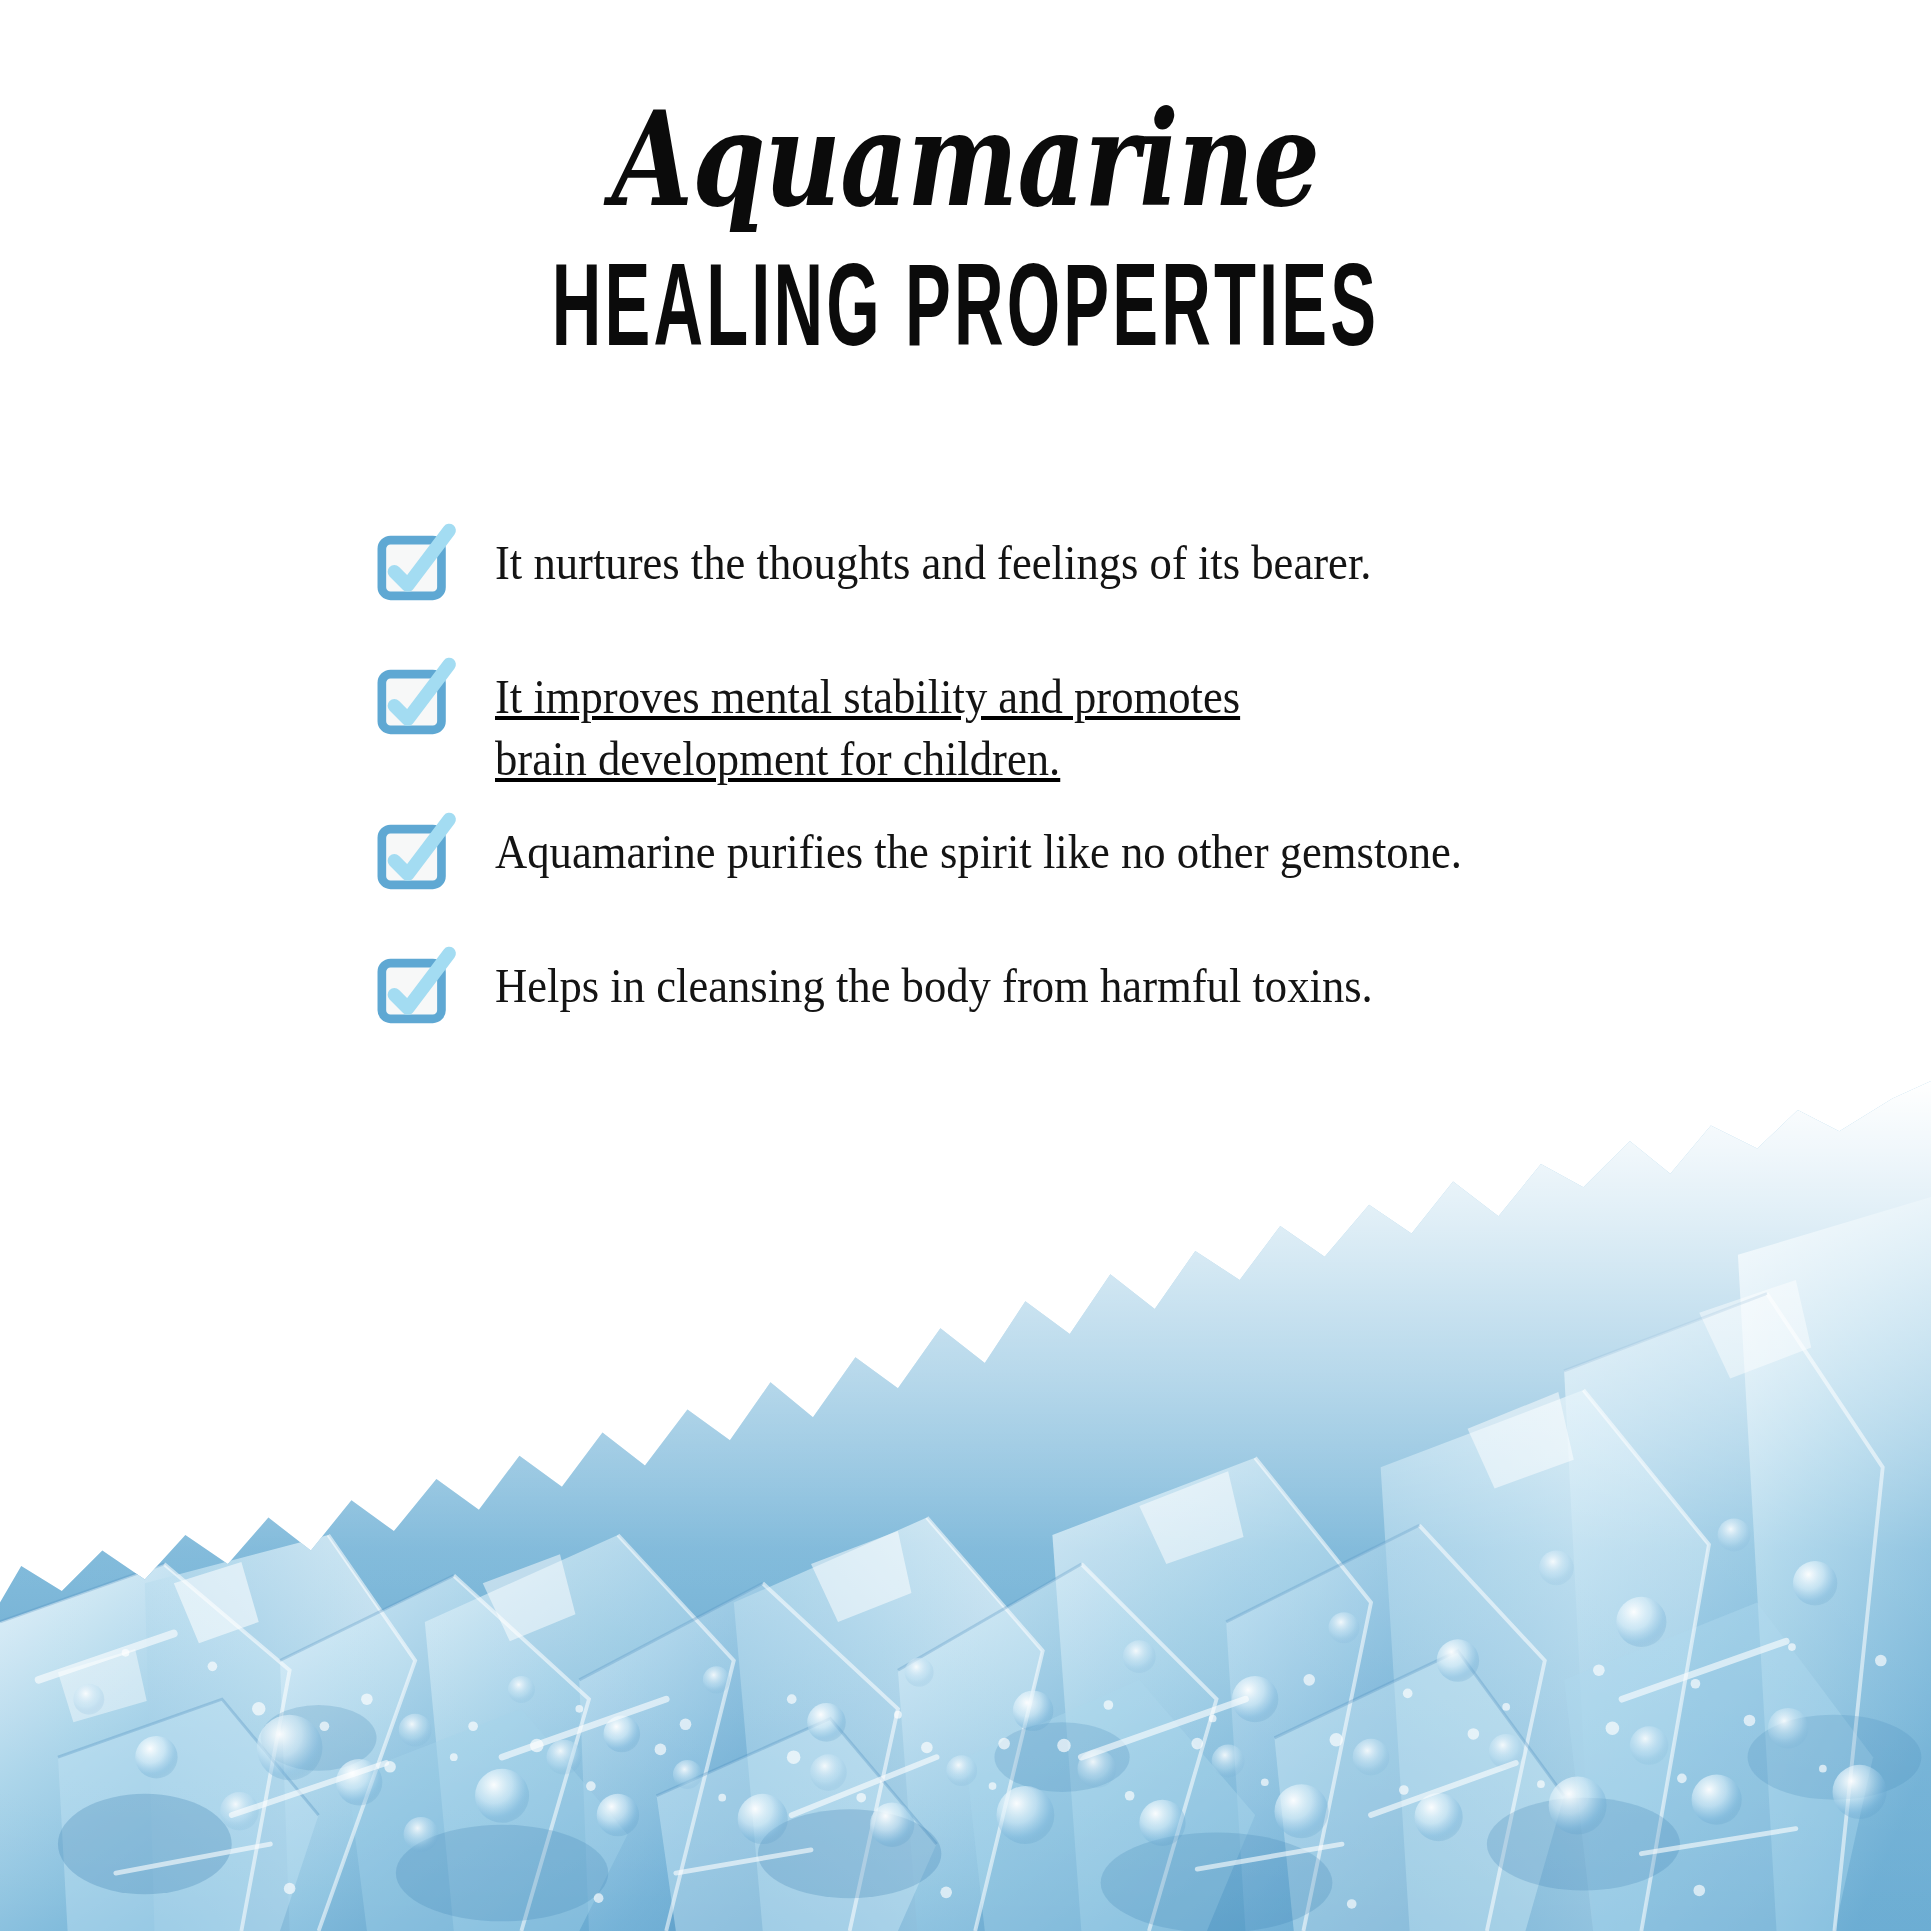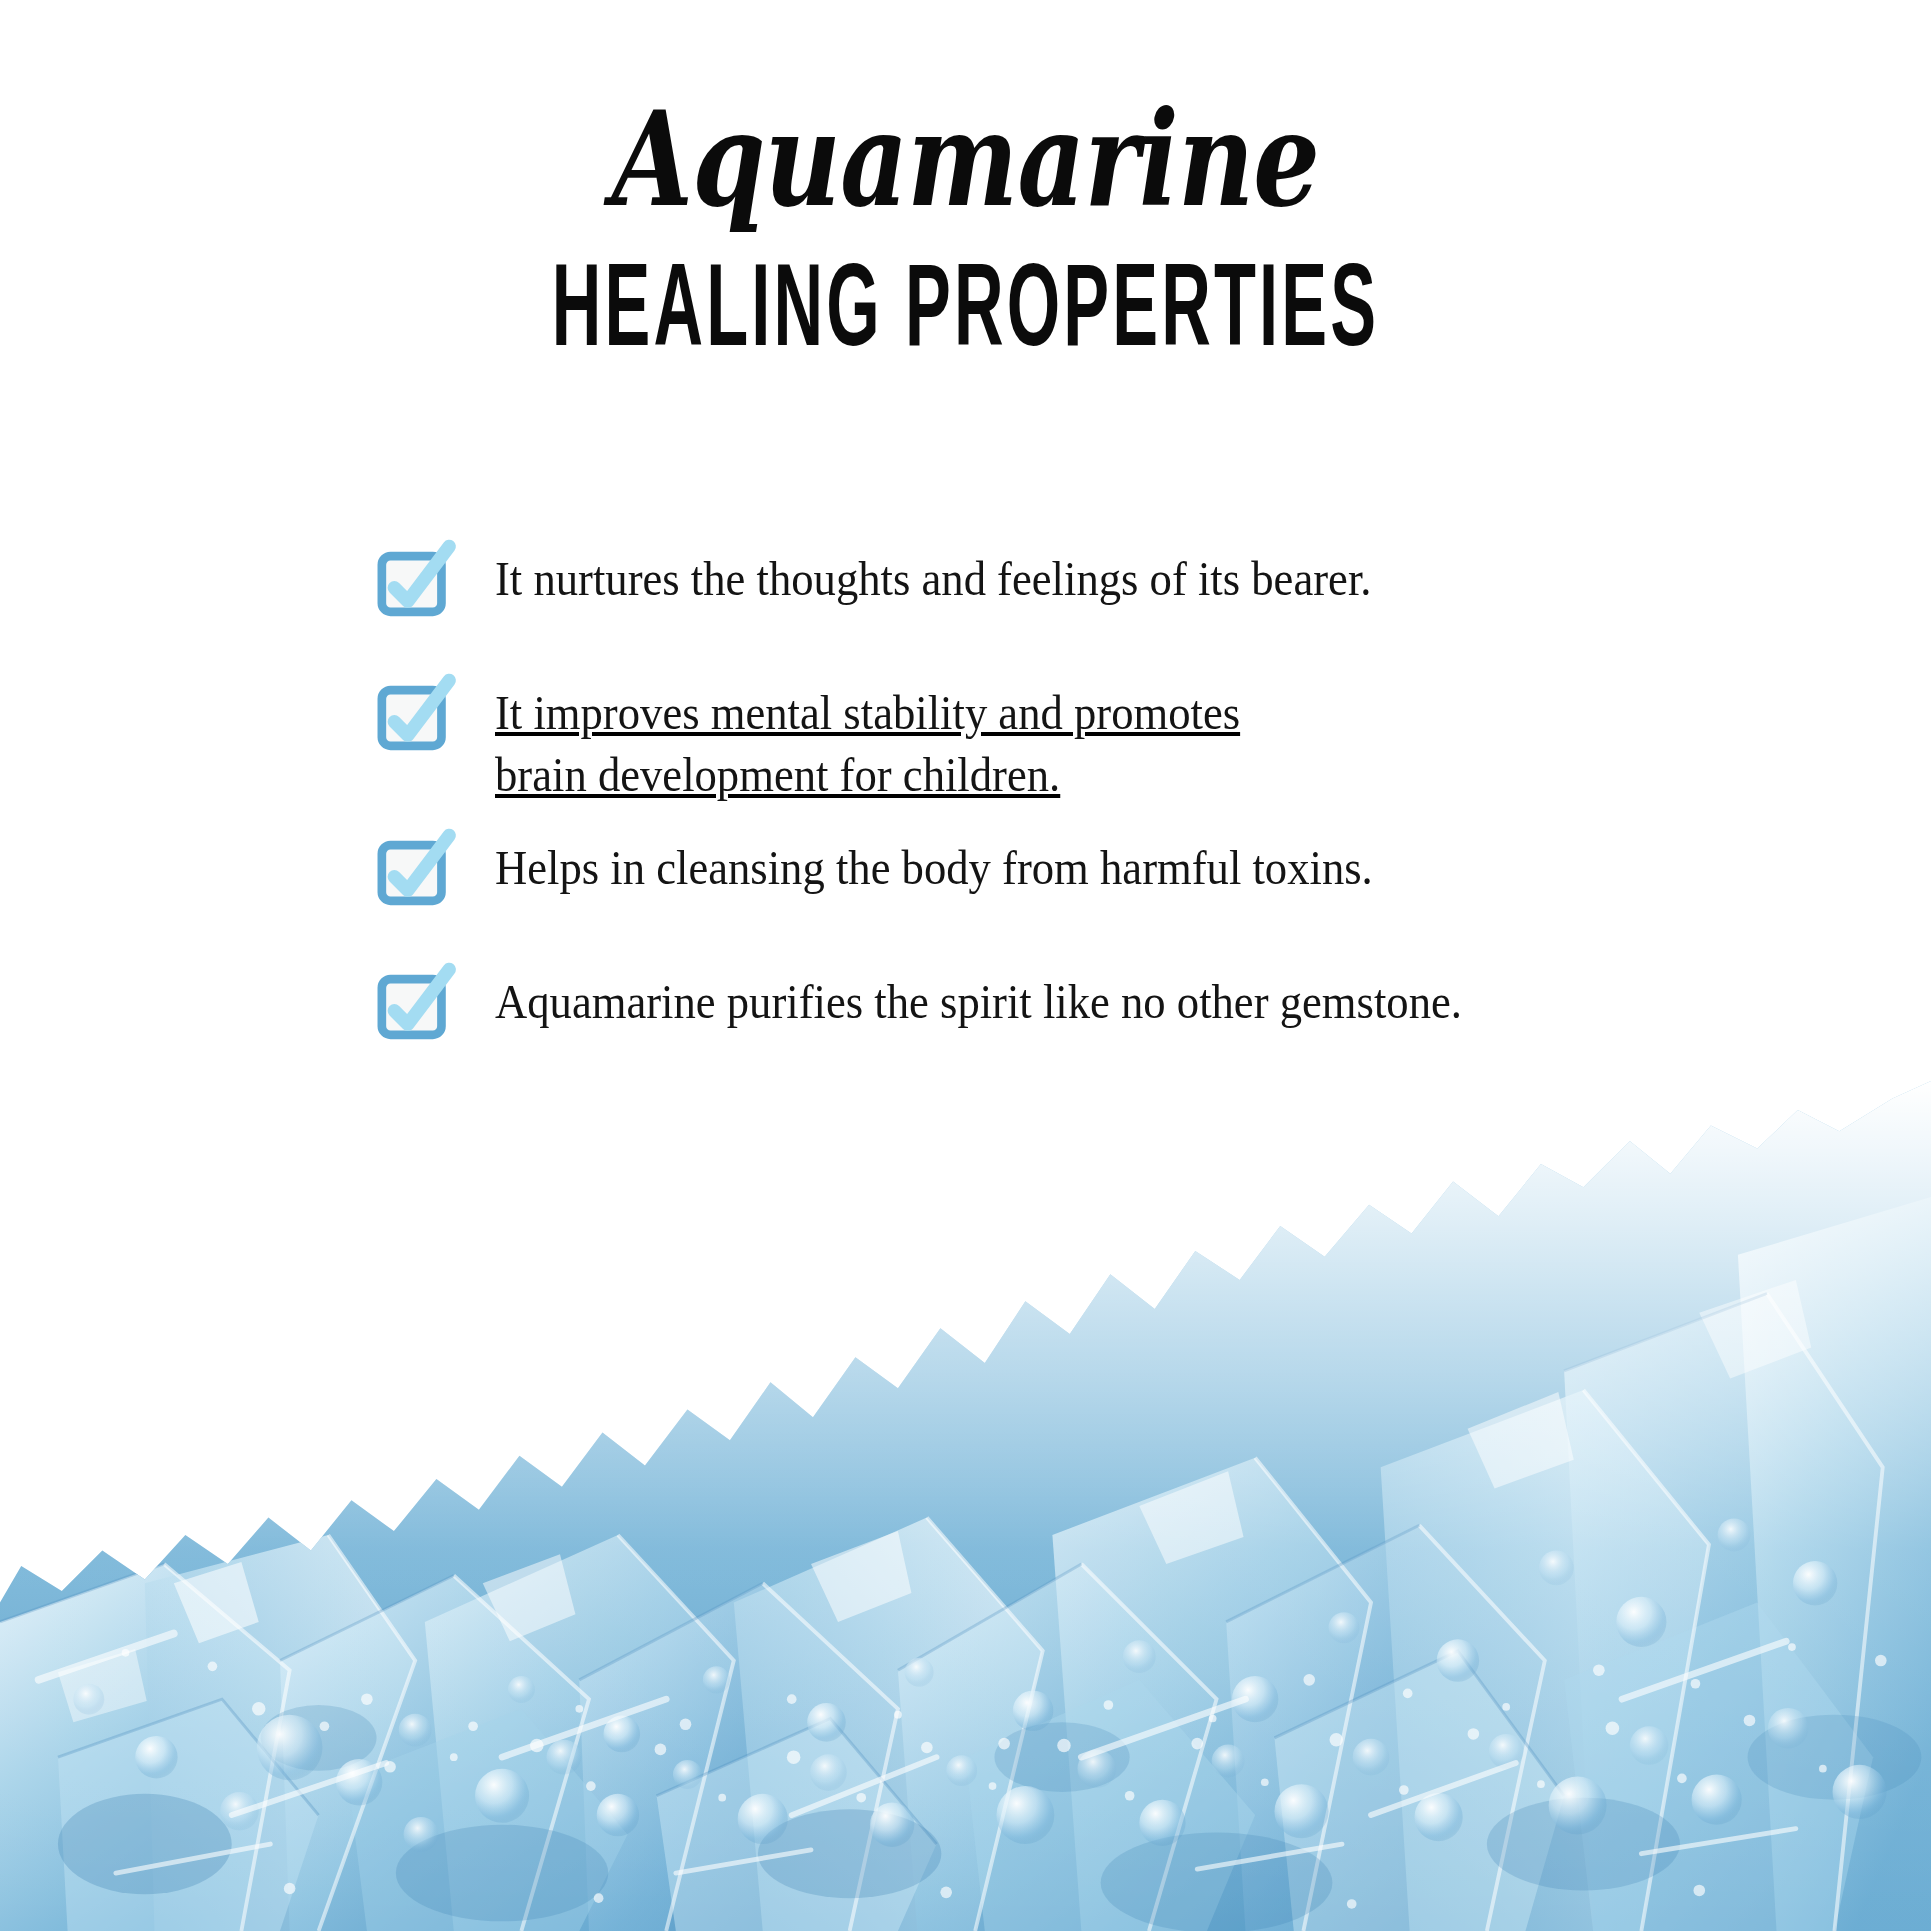--- a/index.html
+++ b/index.html
@@ -47,21 +47,21 @@
     color:#0b0b0b;
     transform:scaleX(0.66) scaleY(1.12);
     transform-origin:center top;
     margin:19.3px 0 0 0;
     white-space:nowrap;
   }
 
   
   .list{
     position:absolute;
-    top:546px;
+    top:530px;
     left:378px;
     width:1371px;
     z-index:5;
   }
   .item{
     display:flex;
     align-items:flex-start;
     margin-bottom:62px;
   }
   .item.tight{margin-bottom:29px;text-decoration:underline;}
@@ -130,31 +130,31 @@
 brain development for children.</span>
     </div>
 
     <div class="item">
       <span class="checkbox">
         <svg viewBox="0 0 78 72" xmlns="http://www.w3.org/2000/svg">
           <rect x="4" y="8" width="62" height="58" rx="9" ry="9" fill="#F7F8F8" stroke="#5FA8D3" stroke-width="9"></rect>
           <path d="M17 41 L31 55 L74 -2" fill="none" stroke="#A3DCF2" stroke-width="14" stroke-linecap="round" stroke-linejoin="round"></path>
         </svg>
       </span>
-      <span class="item-text">Helps in cleansing the body from harmful toxins.</span>
+      <span class="item-text">Aquamarine purifies the spirit like no other gemstone.</span>
     </div>
 
     <div class="item">
       <span class="checkbox">
         <svg viewBox="0 0 78 72" xmlns="http://www.w3.org/2000/svg">
           <rect x="4" y="8" width="62" height="58" rx="9" ry="9" fill="#F7F8F8" stroke="#5FA8D3" stroke-width="9"></rect>
           <path d="M17 41 L31 55 L74 -2" fill="none" stroke="#A3DCF2" stroke-width="14" stroke-linecap="round" stroke-linejoin="round"></path>
         </svg>
       </span>
-      <span class="item-text">Aquamarine purifies the spirit like no other gemstone.</span>
+      <span class="item-text">Helps in cleansing the body from harmful toxins.</span>
     </div>
 
 
   </div>
 
   <div class="ice">
     <svg viewBox="0 0 2000 880" xmlns="http://www.w3.org/2000/svg" preserveAspectRatio="none">
       <defs>
         <linearGradient id="iceFade" x1="0" y1="0" x2="0" y2="1">
           <stop offset="0%" stop-color="#ffffff" stop-opacity="1"></stop>

